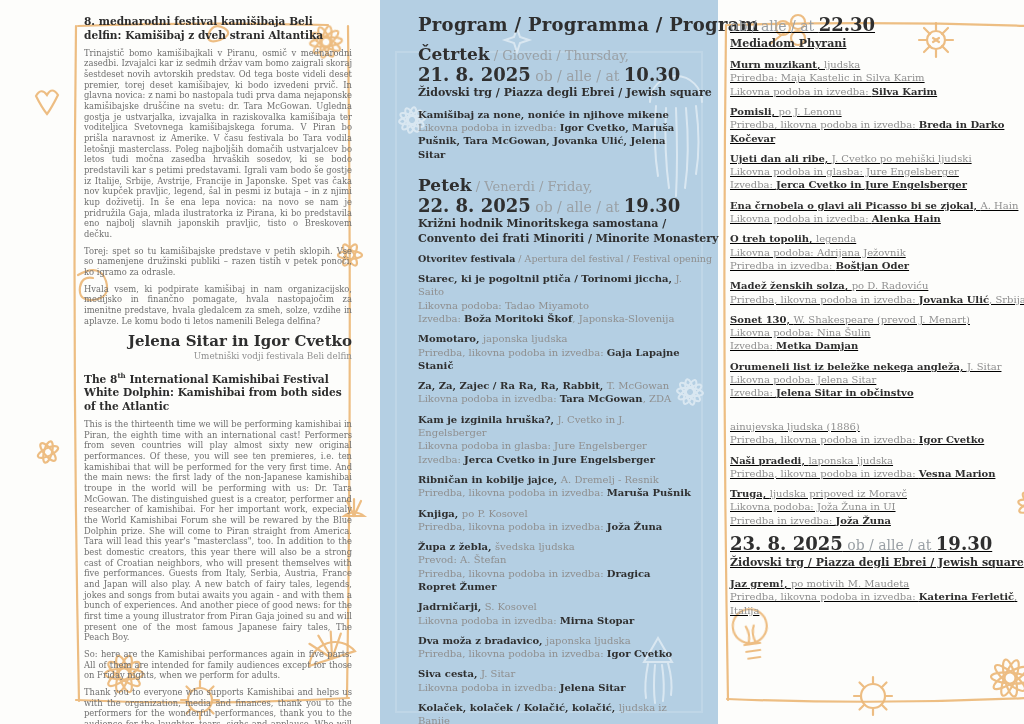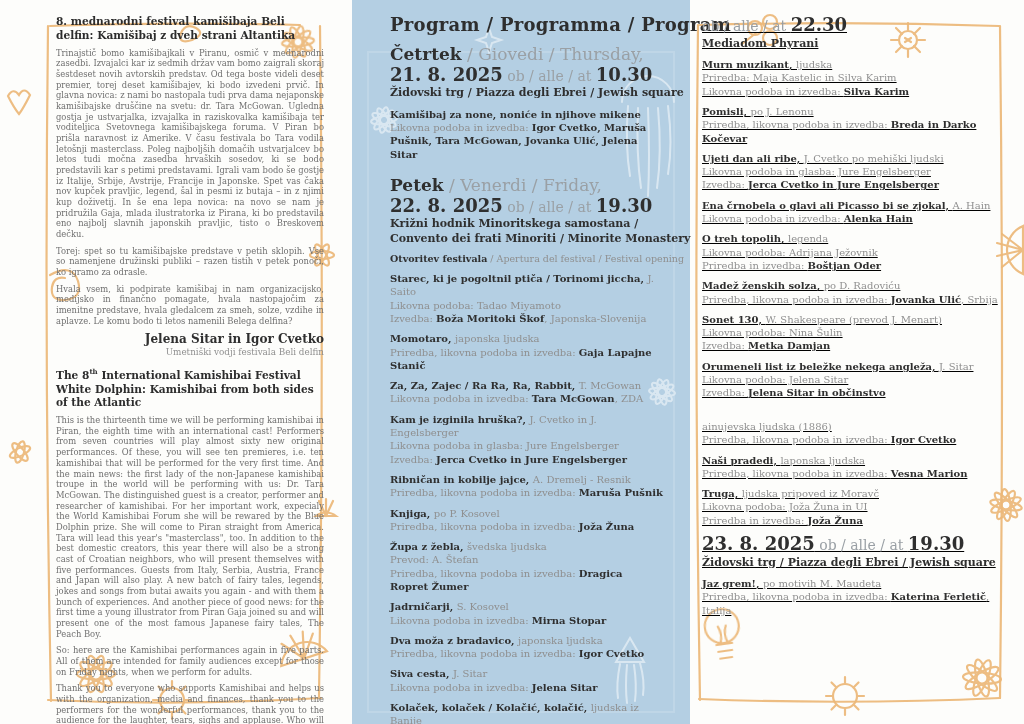--- a/index.html
+++ b/index.html
@@ -2,52 +2,52 @@
 <html style="--blue: #b4cfe3; --orange: #ecb878; --dark: #2f2f2f; --gray: #8f8f8f;"><head>
 <meta charset="utf-8">
 <style>
   :root{
     --orange:#ecb878; --blue:#b4cfe3; --dark:#2f2f2f; --gray:#8f8f8f;
     --gray2:#9aa0a5; --body:#6f6f6f; --paper:#fdfdfb;
   }
   *{margin:0;padding:0;box-sizing:border-box;}
   html,body{width:1024px;height:724px;}
   body{background:var(--paper);font-family:"DejaVu Serif", serif;position:relative;overflow:hidden;}
-  .page{position:absolute;inset:0;}
+  .page{position:absolute;inset:0;margin-left:28px;}
   .blue-panel{position:absolute;left:352px;top:0;width:338px;height:724px;background:var(--blue);}
   svg.decor{position:absolute;left:0;top:0;z-index:1;pointer-events:none;}
   .decor .orange{stroke:var(--orange);fill:none;stroke-width:2.2;stroke-linecap:round;opacity:.92;}
   .decor .white{stroke:#ffffff;fill:none;stroke-width:2;stroke-linecap:round;opacity:.5;}
   .decor .faint{opacity:.28;}
   .col{position:absolute;top:0;z-index:2;}
   .col-left{left:56px;top:15px;width:268px;}
   .col-mid{left:390px;top:12px;width:274px;}
   .col-right{left:702px;top:14px;width:302px;text-decoration:underline;}
 
   
   .sl-title,.en-title{font-weight:bold;color:#2c2c2c;font-size:10.6px;line-height:1.3;margin:0 0 5px;}
   .en-title{margin-top:6px;}
   .en-title sup{font-size:7px;}
   p.body{font-size:8.4px;line-height:1.27;color:var(--body);text-align:justify;margin:0 0 6px;}
   .sig{text-align:right;margin:2px 0 9px;}
-  .sig-name{font-weight:bold;color:#2f2f2f;font-size:12px;line-height:1.25;}
+  .sig-name{font-weight:bold;color:#2f2f2f;font-size:15px;line-height:1.25;}
   .sig-role{color:var(--gray);font-size:8.8px;line-height:1.25;}
 
   
   .prog-title{font-weight:bold;font-size:18px;color:#2e2e2e;white-space:nowrap;margin:2px 0 10px;letter-spacing:.3px;}
   .day{line-height:1.1;margin-top:15px;white-space:nowrap;}
   .day.first{margin-top:0;}
   .date{margin:1px 0 2px;white-space:nowrap;line-height:1.1;}
   .venue{margin:0 0 7px;line-height:1.3;font-weight:bold;color:var(--dark);font-size:11px;white-space:nowrap;}
   .opening{font-size:9.5px;white-space:nowrap;margin:0 0 8px;}
   .event{margin:0 0 7px;line-height:1.33;font-size:10px;}
   .seg-b{font-weight:bold;color:var(--dark);}
   .seg-g{color:var(--gray);}
   .seg-B{font-weight:bold;color:var(--dark);font-size:17px;}
-  .seg-G{color:var(--gray2);font-size:17px;}
+  .seg-G{color:var(--gray2);font-size:13px;}
   .seg-d{font-weight:bold;color:var(--dark);font-size:18px;}
   .seg-a{color:var(--gray2);font-size:14px;}
   .seg-V{font-weight:bold;color:var(--dark);font-size:11px;}
   .seg-t{font-weight:bold;color:#2c2c2c;}
 </style>
 </head>
 <body>
 
 <div class="page">
   <div class="blue-panel"></div>

